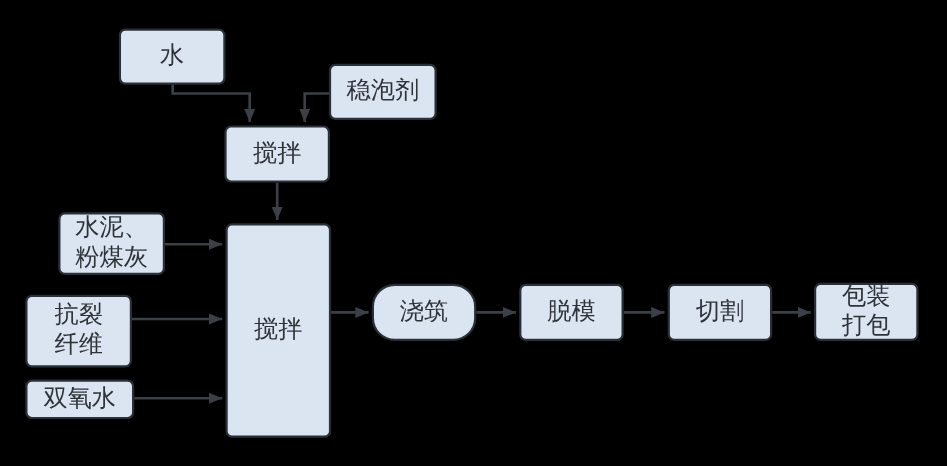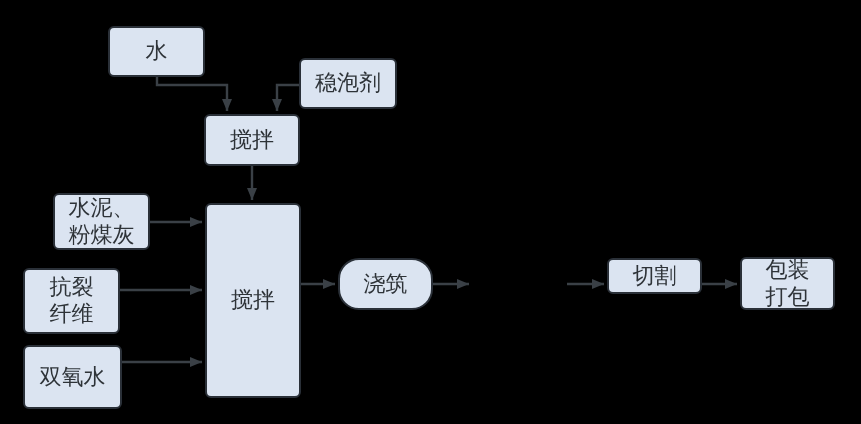--- a/index.html
+++ b/index.html
@@ -41,24 +41,24 @@
     font-size: 22px;
     line-height: 1.22;
     white-space: pre-line;
   }
   .n-water  { left: 108px; top: 26px;  width: 97px; height: 51px; }
   .n-foam   { left: 299px; top: 26px;  width: 98px; height: 51px; margin-top: 32px; }
   .n-premix { left: 204px; top: 114px; width: 96px; height: 52px; }
   .n-main   { left: 205px; top: 203px; width: 96px; height: 195px; }
   .n-cement { left: 23px;  top: 193px; width: 97px; height: 57px; margin-left: 30px; }
   .n-fiber  { left: 23px;  top: 268px; width: 97px; height: 66px; }
-  .n-h2o2   { left: 23px;  top: 345px; width: 99px; height: 64px; }
+  .n-h2o2   { left: 23px;  top: 345px; width: 99px; height: 36px; }
   .n-pour   { left: 338px; top: 258px; width: 95px; height: 52px; border-radius: 21px; }
   .n-demold { left: 472px; top: 258px; width: 95px; height: 52px; }
-  .n-cut    { left: 607px; top: 258px; width: 95px; height: 36px; }
+  .n-cut    { left: 607px; top: 258px; width: 95px; height: 52px; }
   .n-pack   { left: 740px; top: 257px; width: 95px; height: 53px; }
 </style>
 </head>
 <body>
 
 <div class="canvas">
 
   <svg class="arrows" width="861" height="424" viewBox="0 0 861 424" xmlns="http://www.w3.org/2000/svg">
     <defs>
       <marker id="arrowhead" markerUnits="userSpaceOnUse" markerWidth="13" markerHeight="11" refX="12" refY="5" orient="auto">
@@ -104,20 +104,23 @@
   </div>
 
   <div class="node n-h2o2">
     <span>双氧水</span>
   </div>
 
   <div class="node n-pour">
     <span>浇筑</span>
   </div>
 
+  <div class="node n-demold">
+    <span>脱模</span>
+  </div>
 
   <div class="node n-cut">
     <span>切割</span>
   </div>
 
   <div class="node n-pack">
     <span>包装
 打包</span>
   </div>
 

